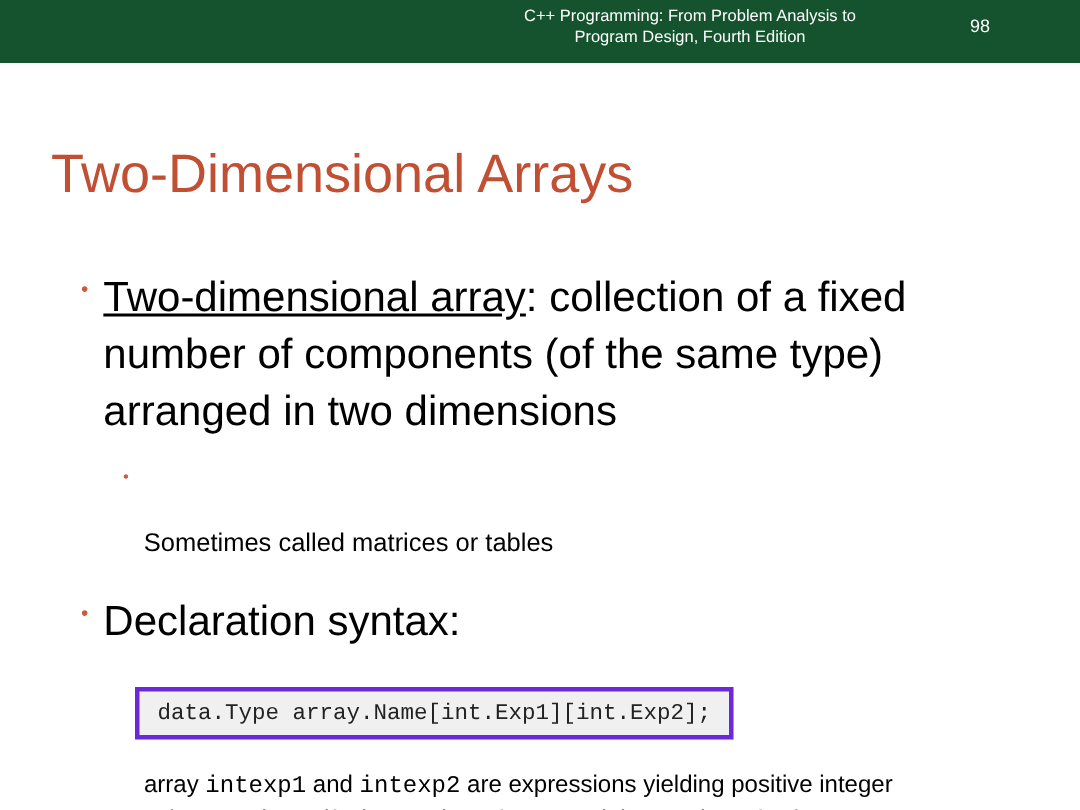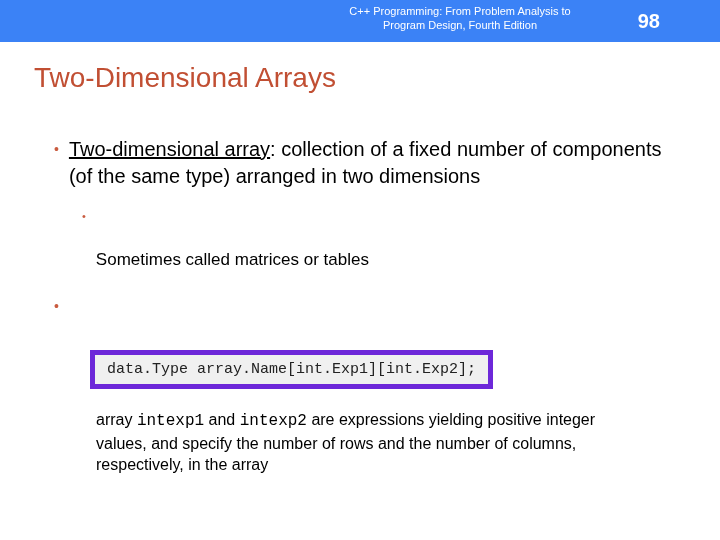--- a/index.html
+++ b/index.html
@@ -7,63 +7,64 @@
     width: 720px;
     height: 540px;
     font-family: Arial, Helvetica, sans-serif;
     background: #ffffff;
     overflow: hidden;
     position: relative;
   }
   .header {
     width: 100%;
     height: 42px;
-    background: #3b82f6;
+    background: #14532d;
     color: #ffffff;
     position: relative;
   }
   .header-book {
     position: absolute;
     top: 4px;
     right: 130px;
     width: 260px;
     font-size: 11px;
     line-height: 1.3;
     text-align: center;
   }
   .header-page {
     position: absolute;
     top: 10px;
     right: 60px;
-    font-size: 20px;
-    font-weight: bold;
+    font-size: 12px;
+    font-weight: normal;
   }
   .content {
     padding: 20px 34px 0 34px;
   }
   .title {
     color: #c14f33;
-    font-size: 28px;
+    font-size: 36px;
     font-weight: normal;
     letter-spacing: 0px;
     margin-bottom: 42px;
+    margin-top: 33px;
   }
   .bullet1 {
     display: flex;
     margin-left: 20px;
     margin-bottom: 16px;
   }
   .bullet1 .dot {
     color: #c95b3f;
     font-size: 14px;
     margin-right: 10px;
     margin-top: 5px;
   }
   .bullet1 .text {
-    font-size: 20px;
+    font-size: 28px;
     line-height: 1.35;
     color: #000;
   }
   .bullet2 {
     display: flex;
     margin-left: 48px;
     margin-bottom: 22px;
   }
   .bullet2 .dot {
     color: #c95b3f;
@@ -76,23 +77,23 @@
     line-height: 1.3;
     color: #000;
     margin-top: 43px;
   }
   .term {
     text-decoration: underline;
   }
   .syntax-box {
     display: inline-block;
     margin-left: 56px;
-    margin-top: 20px;
+    margin-top: 9px;
     margin-bottom: 20px;
-    border: 5px solid #6d28d9;
+    border: 3px solid #6d28d9;
     background: #f0f0f0;
     padding: 6px 12px;
     font-family: "Courier New", monospace;
     font-size: 15px;
     color: #222;
   }
   .where {
     margin-left: 62px;
     margin-right: 40px;
     font-size: 16px;
@@ -119,20 +120,21 @@
     </span>
   </div>
 
   <div class="bullet2">
     <span class="dot">•</span>
     <span class="text">Sometimes called matrices or tables</span>
   </div>
 
   <div class="bullet1">
     <span class="dot">•</span>
+    <span class="text">Declaration syntax:</span>
   </div>
 
   <div class="syntax-box">
     <span>data.Type  array.Name[int.Exp1][int.Exp2];</span>
   </div>
 
   <div class="where">
     <span>array </span><span class="mono">intexp1</span><span> and </span><span class="mono">intexp2</span><span> are expressions yielding positive integer values, and specify the number of rows and the number of columns, respectively, in the array</span>
   </div>
 </div>

